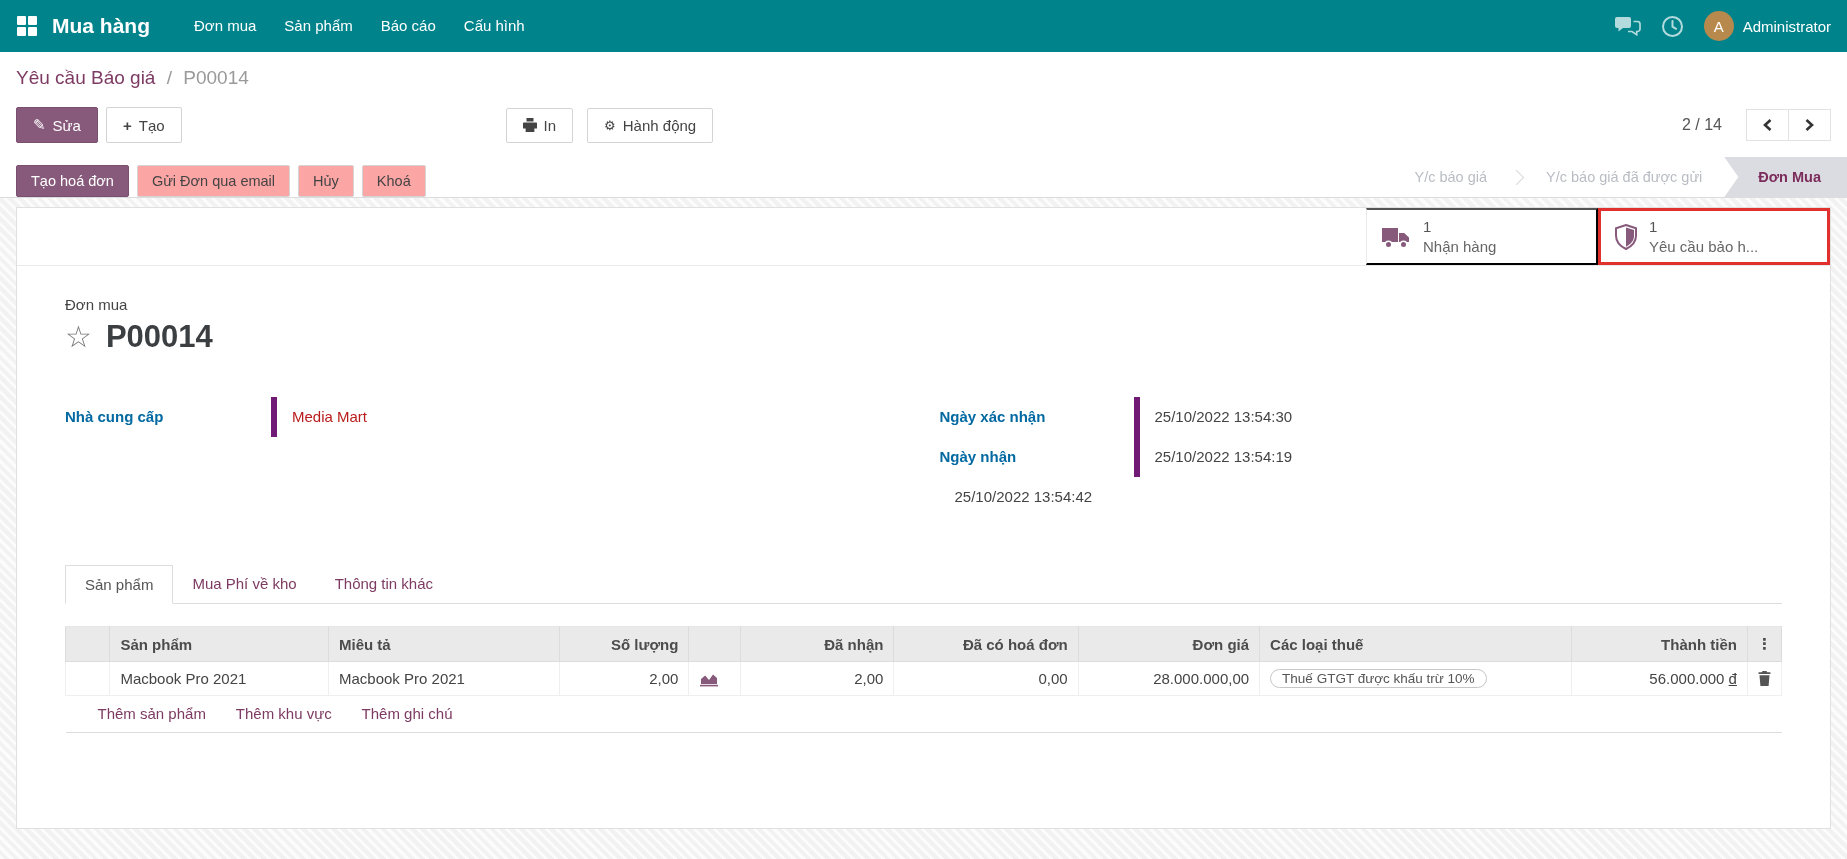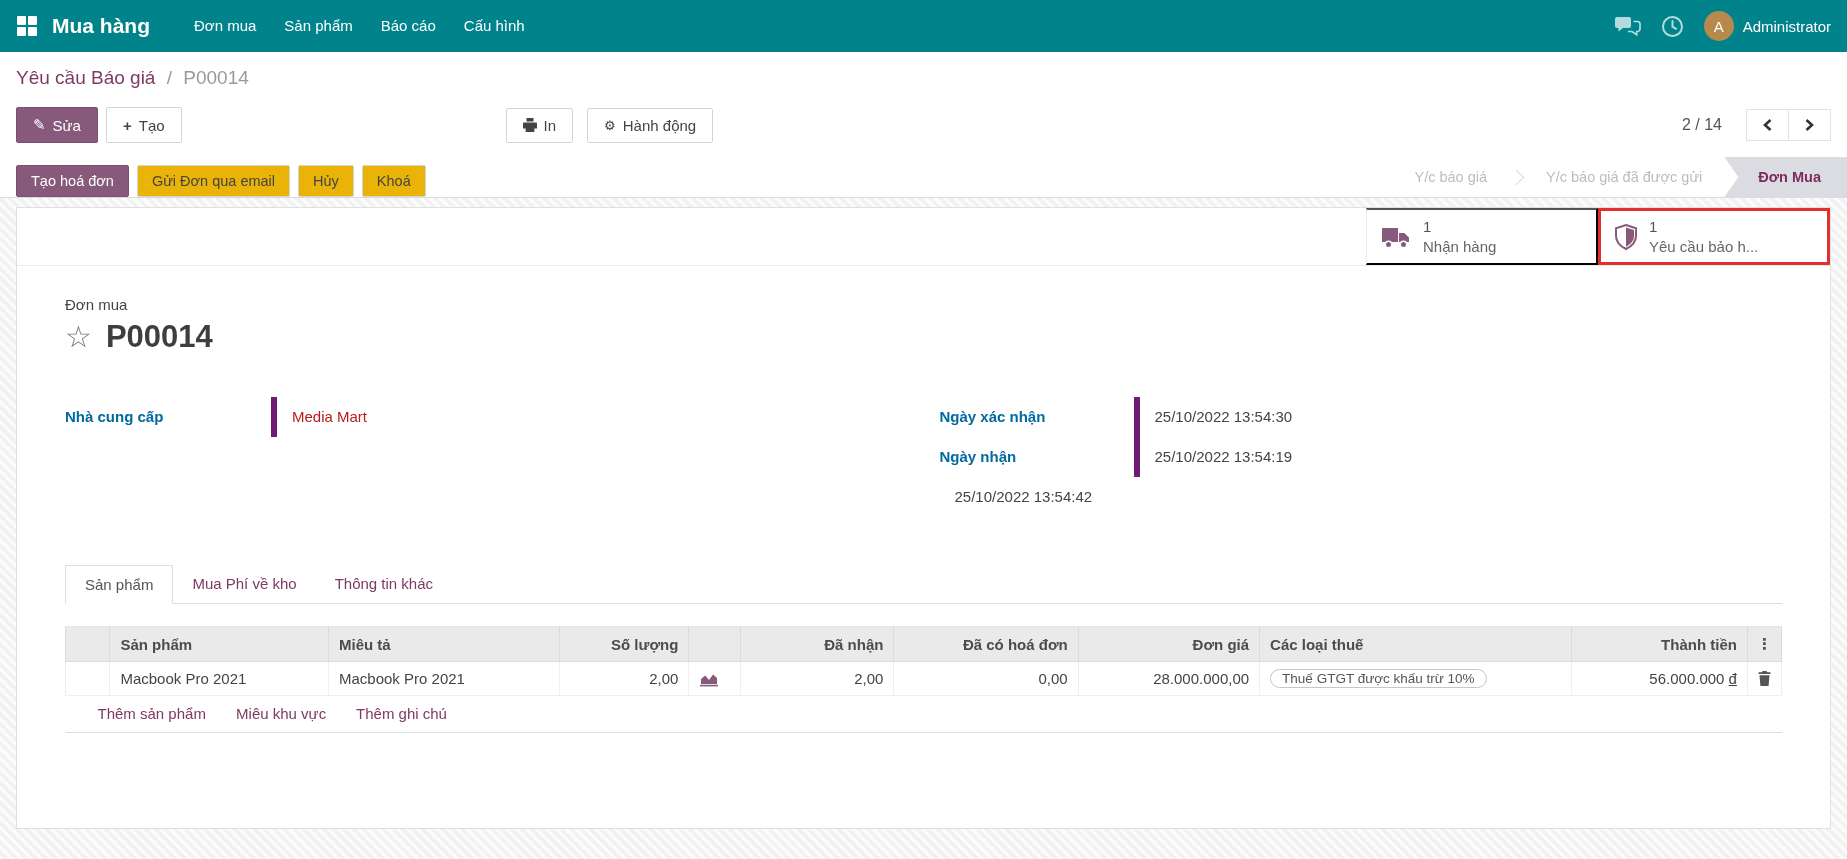--- a/index.html
+++ b/index.html
@@ -43,21 +43,21 @@
   .pager-count { font-size:16px; color:#555; }
   .pager-btns { display:flex; border:1px solid #e2e2e2; }
   .pager-btn { padding:8px 15px; cursor:pointer; display:flex; align-items:center; background:#fff; border:none; }
   .pager-btn + .pager-btn { border-left:1px solid #e2e2e2; }
   
   .statusbar {
     background:#fff; display:flex; align-items:stretch; height:41px;
     padding-left:16px; border-bottom:1px solid #dcdcdc;
   }
   .status-buttons { display:flex; align-items:flex-end; gap:8px; }
-  .sbtn { font-size:14.5px; padding:7px 14px; border:1px solid #d4d4d4; background:#eab308; color:#444; cursor:pointer; border-radius:2px; }
+  .sbtn { font-size:14.5px; padding:7px 14px; border:1px solid #d4d4d4; background:#fca5a5; color:#444; cursor:pointer; border-radius:2px; }
   .sbtn-primary { background:#875A7B; border-color:#7a506f; color:#fff; }
   .stages { margin-left:auto; display:flex; align-items:stretch; }
   .stage { display:flex; align-items:center; padding:0 22px; font-size:14.5px; color:#b9bdc3; cursor:pointer; }
   .stage-sep { align-self:center; width:11px; height:11px; border-top:1px solid #d8d8d8; border-right:1px solid #d8d8d8; transform:rotate(45deg); margin:0 2px; }
   .stage.active {
     background:#dbdce1; color:#7c2c5b; font-weight:700; padding:0 26px 0 34px;
     clip-path:polygon(0 0,100% 0,100% 100%,0 100%,14px 50%);
   }
   
   .main {
@@ -345,21 +345,21 @@
               <span class="trash">
                 <svg width="13" height="15" viewBox="0 0 14 16">
                     <path fill="#555" d="M5 0h4l1 1.4h3.4v1.8H.6V1.4H4zM1.6 4.4h10.8l-1 11.6H2.6z"></path>
                   </svg>
               </span>
             </td>
           </tr>
           <tr class="links-row">
             <td colspan="11">
               <span class="add-link">Thêm sản phẩm</span>
-              <span class="add-link">Miêu khu vực</span>
+              <span class="add-link">Thêm khu vực</span>
               <span class="add-link">Thêm ghi chú</span>
             </td>
           </tr>
         </tbody>
       </table>
     </div>
   </div>
 </div>
 
 </body></html>

